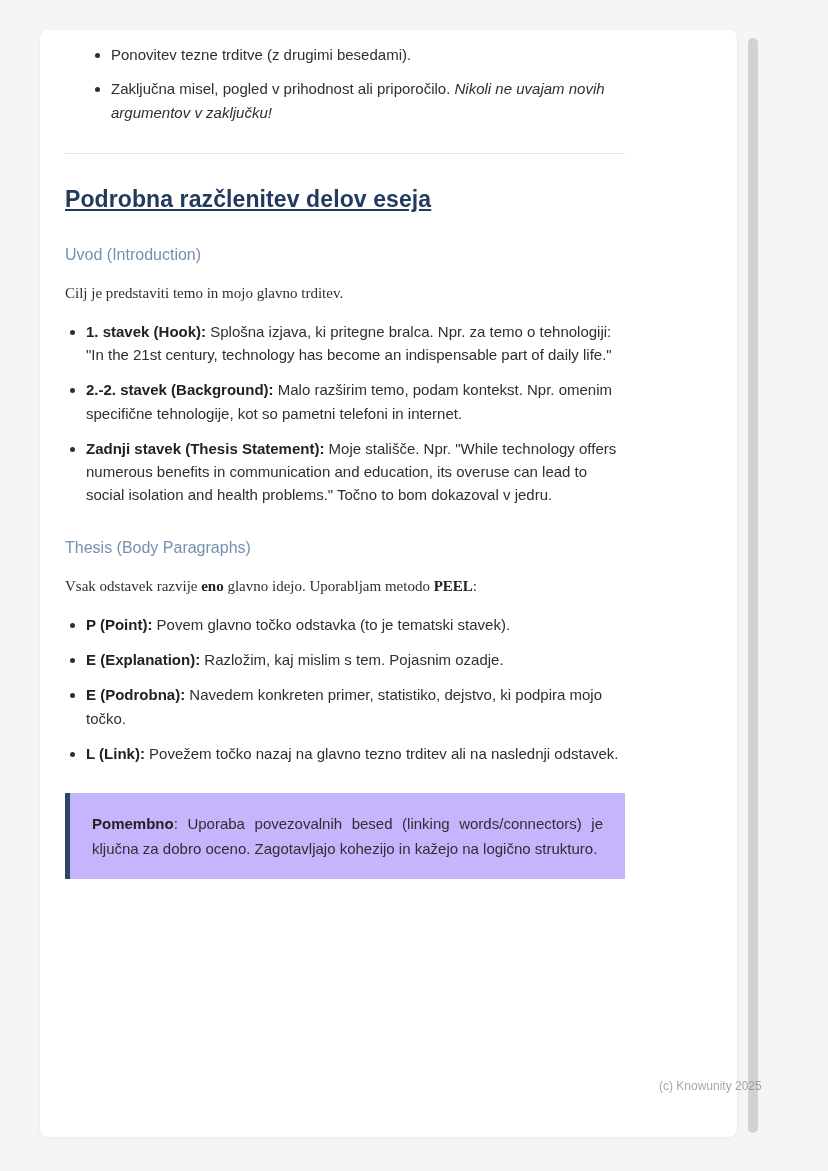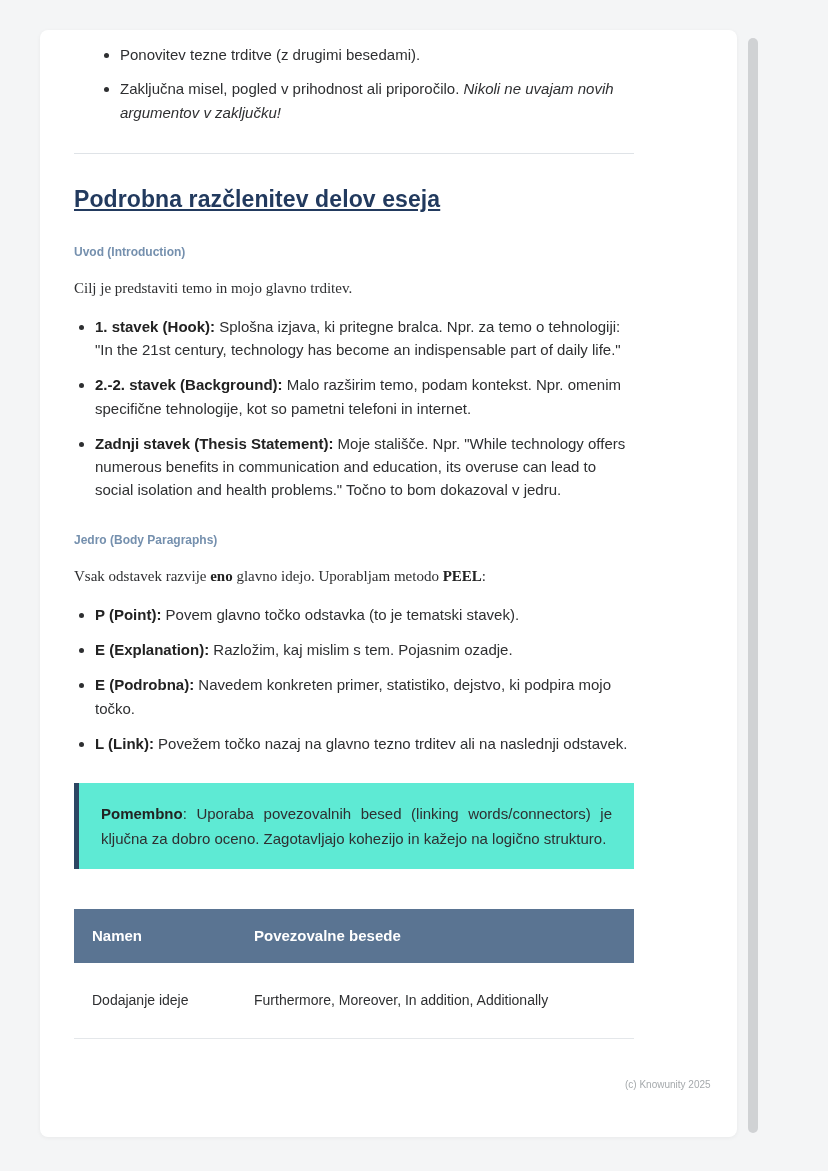--- a/index.html
+++ b/index.html
@@ -17,21 +17,21 @@
     top: 30px;
     width: 697px;
     height: 1107px;
     background: #ffffff;
     border-radius: 8px;
     box-shadow: 0 1px 4px rgba(0,0,0,0.05);
     overflow: hidden;
   }
   .content {
     width: 560px;
-    margin-left: 34px;
+    margin-left: 25px;
     padding-top: 13px;
     font-size: 15px;
     line-height: 1.55;
   }
   ul.top-list { list-style: disc; padding-left: 46px; margin-bottom: 0; }
   ul.top-list li { margin-bottom: 11px; }
   ul.main-list { list-style: disc; padding-left: 21px; margin-top: 15px; }
   ul.main-list li { margin-bottom: 12px; }
   li::marker { color: #2e2f31; }
   em { font-style: italic; }
@@ -45,29 +45,29 @@
     margin-top: 31px;
     font-size: 23px;
     line-height: 1.25;
     font-weight: 700;
     color: #223a5e;
     letter-spacing: 0.1px;
     text-decoration: underline;
   }
   h3.sub-title {
     margin-top: 31px;
-    font-size: 12px;
+    font-size: 16px;
     line-height: 1.25;
-    font-weight: 700;
+    font-weight: 400;
     color: #7590ae;
   }
   p.lead { margin-top: 17px; font-family: Liberation Serif, serif; }
   .callout {
     margin-top: 28px;
-    background: #5eead4;
+    background: #c4b5fd;
     border-left: 5px solid #2c4663;
     padding: 18px 22px;
     text-align: justify;
     line-height: 1.68;
   }
   table.link-table {
     width: 560px;
     margin-top: 40px;
     border-collapse: collapse;
     table-layout: fixed;
@@ -100,23 +100,23 @@
     height: 1095px;
   }
   .scrollbar-thumb {
     width: 10px;
     height: 100%;
     border-radius: 5px;
     background: #d0d2d4;
   }
   .watermark {
     position: absolute;
-    left: 625px;
+    left: 659px;
     top: 1079px;
-    font-size: 10px;
+    font-size: 12px;
     color: rgba(115, 121, 126, 0.65);
     z-index: 5;
     white-space: nowrap;
   }
 </style>
 </head>
 <body>
 
 <div class="page-card">
   <div class="content">
@@ -143,21 +143,21 @@
         <strong>1. stavek (Hook):</strong><span> Splošna izjava, ki pritegne bralca. Npr. za temo o tehnologiji: "In the 21st century, technology has become an indispensable part of daily life."</span>
       </li>
       <li>
         <strong>2.-2. stavek (Background):</strong><span> Malo razširim temo, podam kontekst. Npr. omenim specifične tehnologije, kot so pametni telefoni in internet.</span>
       </li>
       <li>
         <strong>Zadnji stavek (Thesis Statement):</strong><span> Moje stališče. Npr. "While technology offers numerous benefits in communication and education, its overuse can lead to social isolation and health problems." Točno to bom dokazoval v jedru.</span>
       </li>
     </ul>
 
-    <h3 class="sub-title">Jedro (Body Paragraphs)</h3>
+    <h3 class="sub-title">Thesis (Body Paragraphs)</h3>
 
     <p class="lead">
       <span>Vsak odstavek razvije </span><strong>eno</strong><span> glavno idejo. Uporabljam metodo </span><strong>PEEL</strong><span>:</span>
     </p>
 
     <ul class="main-list">
       <li>
         <strong>P (Point):</strong><span> Povem glavno točko odstavka (to je tematski stavek).</span>
       </li>
       <li>
@@ -168,38 +168,20 @@
       </li>
       <li>
         <strong>L (Link):</strong><span> Povežem točko nazaj na glavno tezno trditev ali na naslednji odstavek.</span>
       </li>
     </ul>
 
     <div class="callout">
       <strong>Pomembno</strong><span>: Uporaba povezovalnih besed (linking words/connectors) je ključna za dobro oceno. Zagotavljajo kohezijo in kažejo na logično strukturo.</span>
     </div>
 
-    <table class="link-table">
-      <thead>
-        <tr>
-          <th class="col-namen">Namen</th>
-          <th>Povezovalne besede</th>
-        </tr>
-      </thead>
-      <tbody>
-        <tr>
-          <td>Dodajanje ideje</td>
-          <td>Furthermore, Moreover, In addition, Additionally</td>
-        </tr>
-        <tr class="partial">
-          <td></td>
-          <td></td>
-        </tr>
-      </tbody>
-    </table>
 
   </div>
 </div>
 
 <div class="scrollbar-track">
   <div class="scrollbar-thumb"></div>
 </div>
 
 <div class="watermark">(c) Knowunity 2025</div>
 

